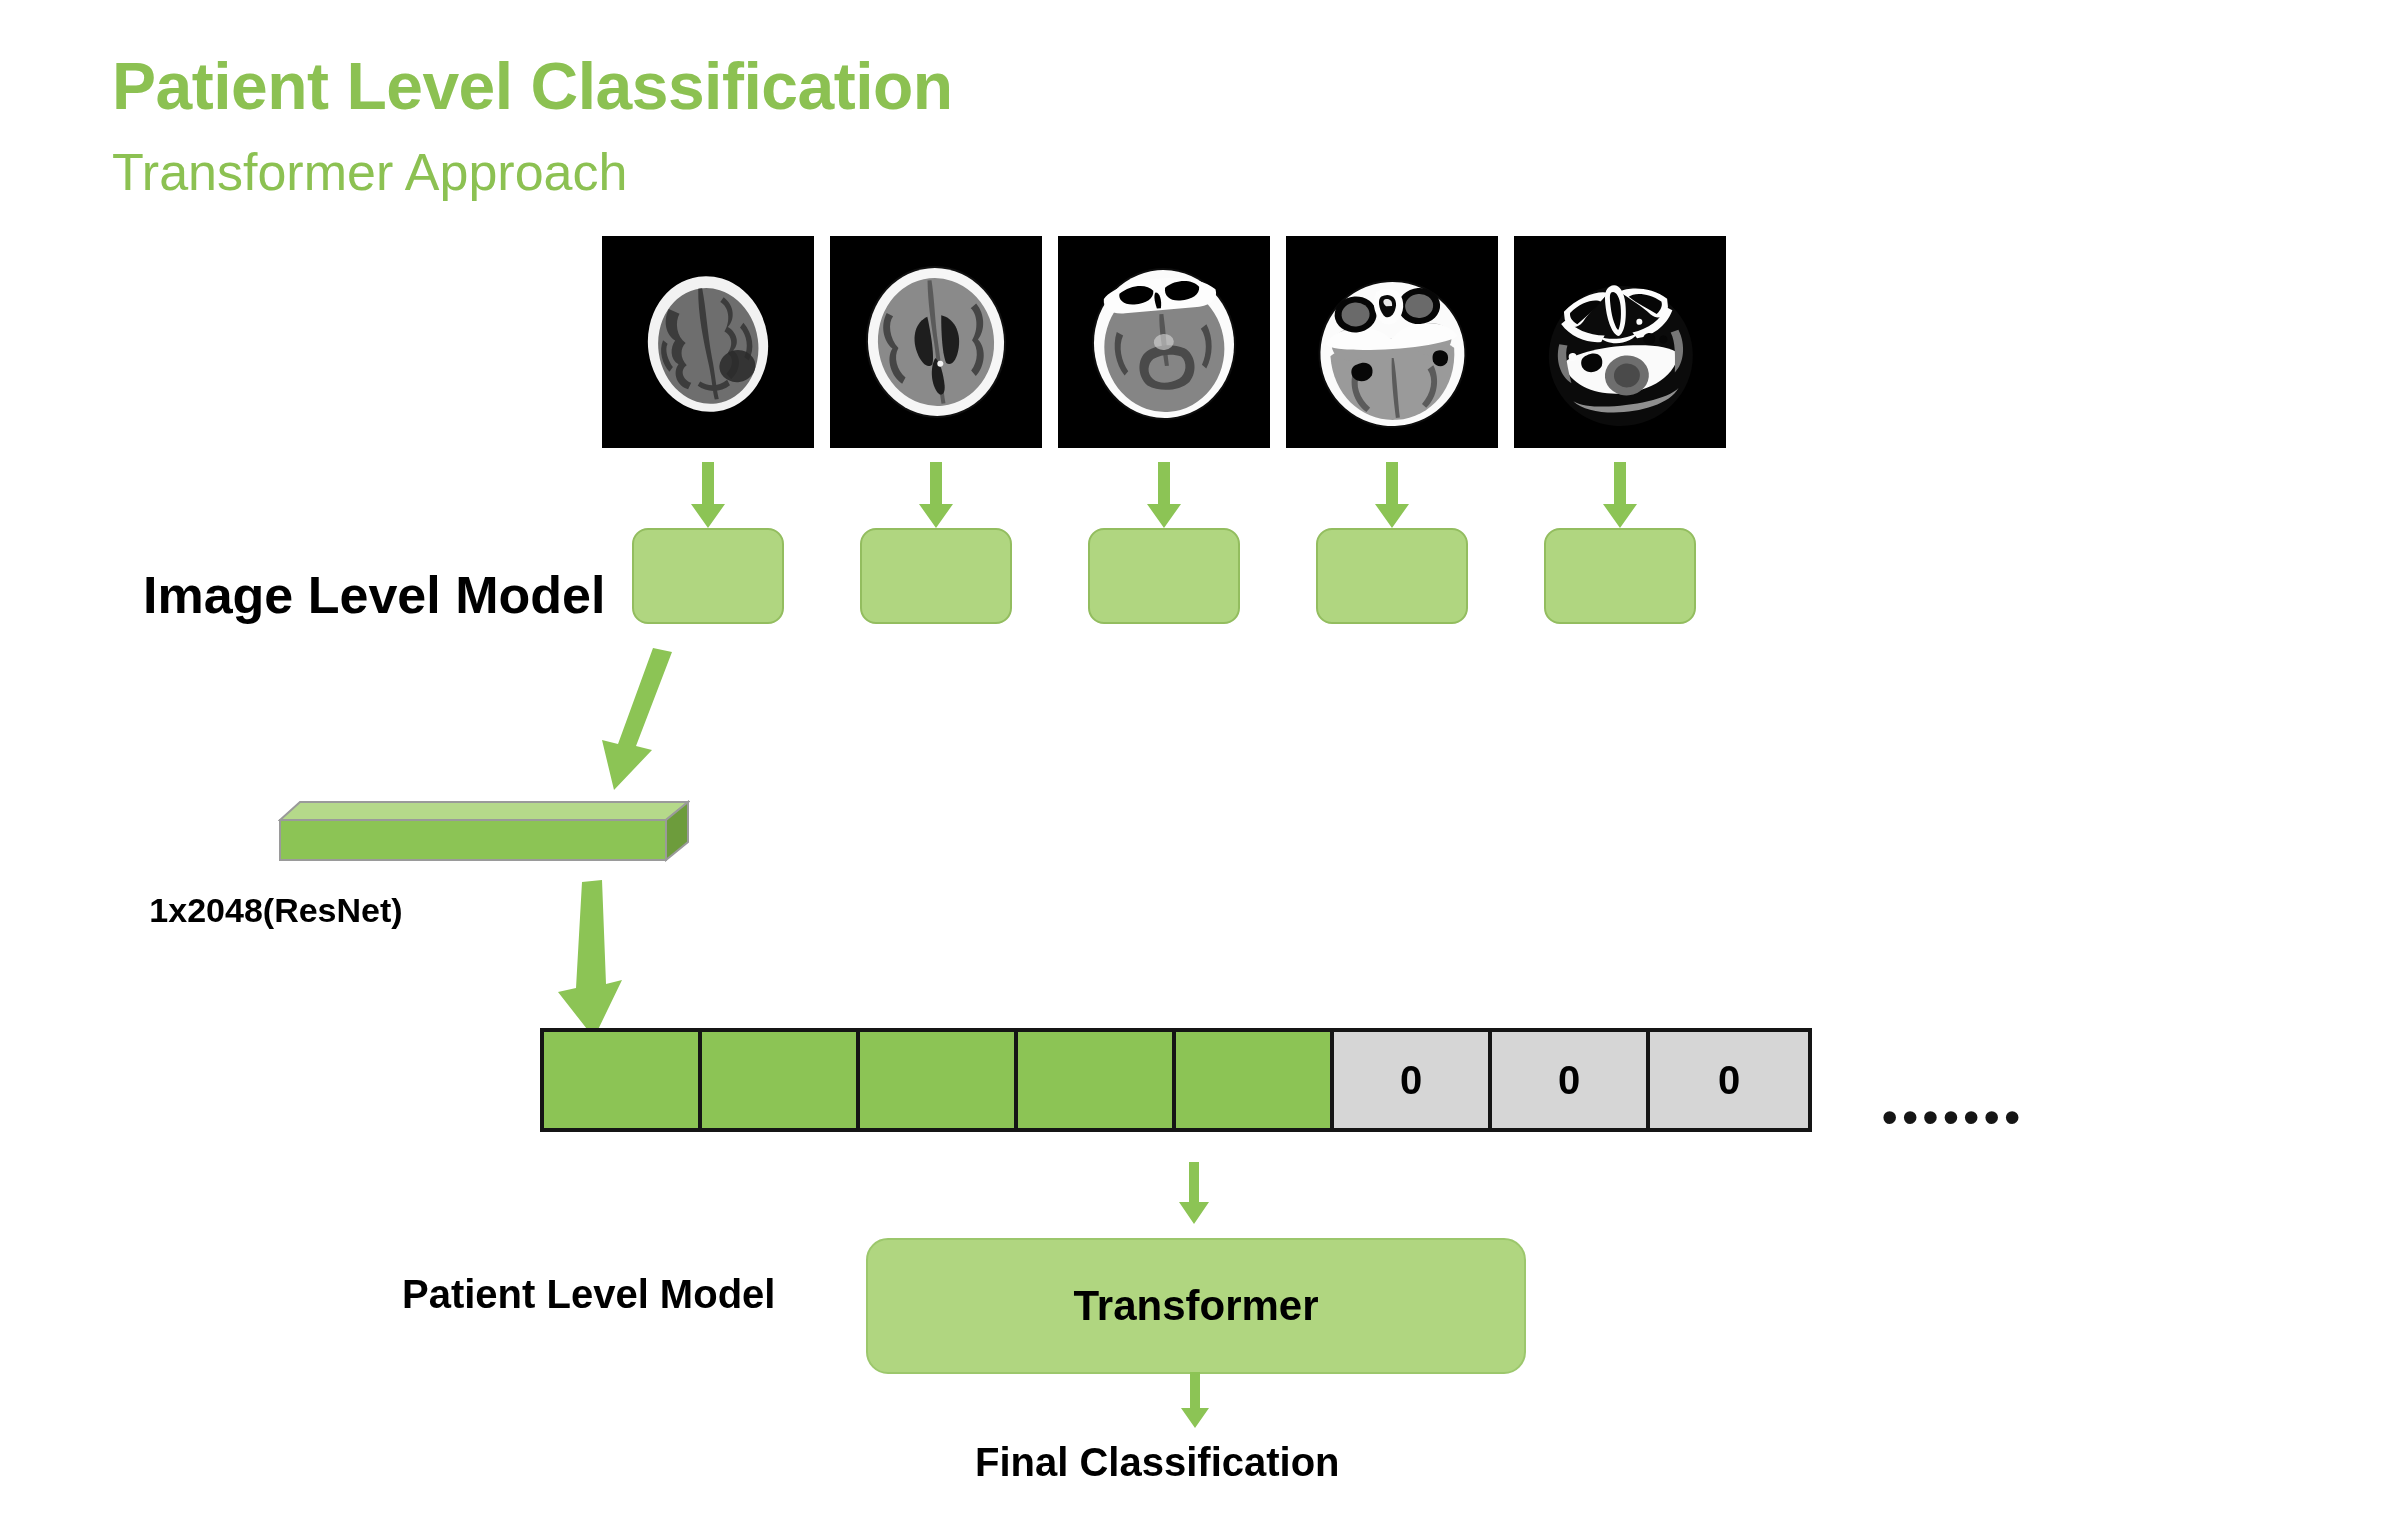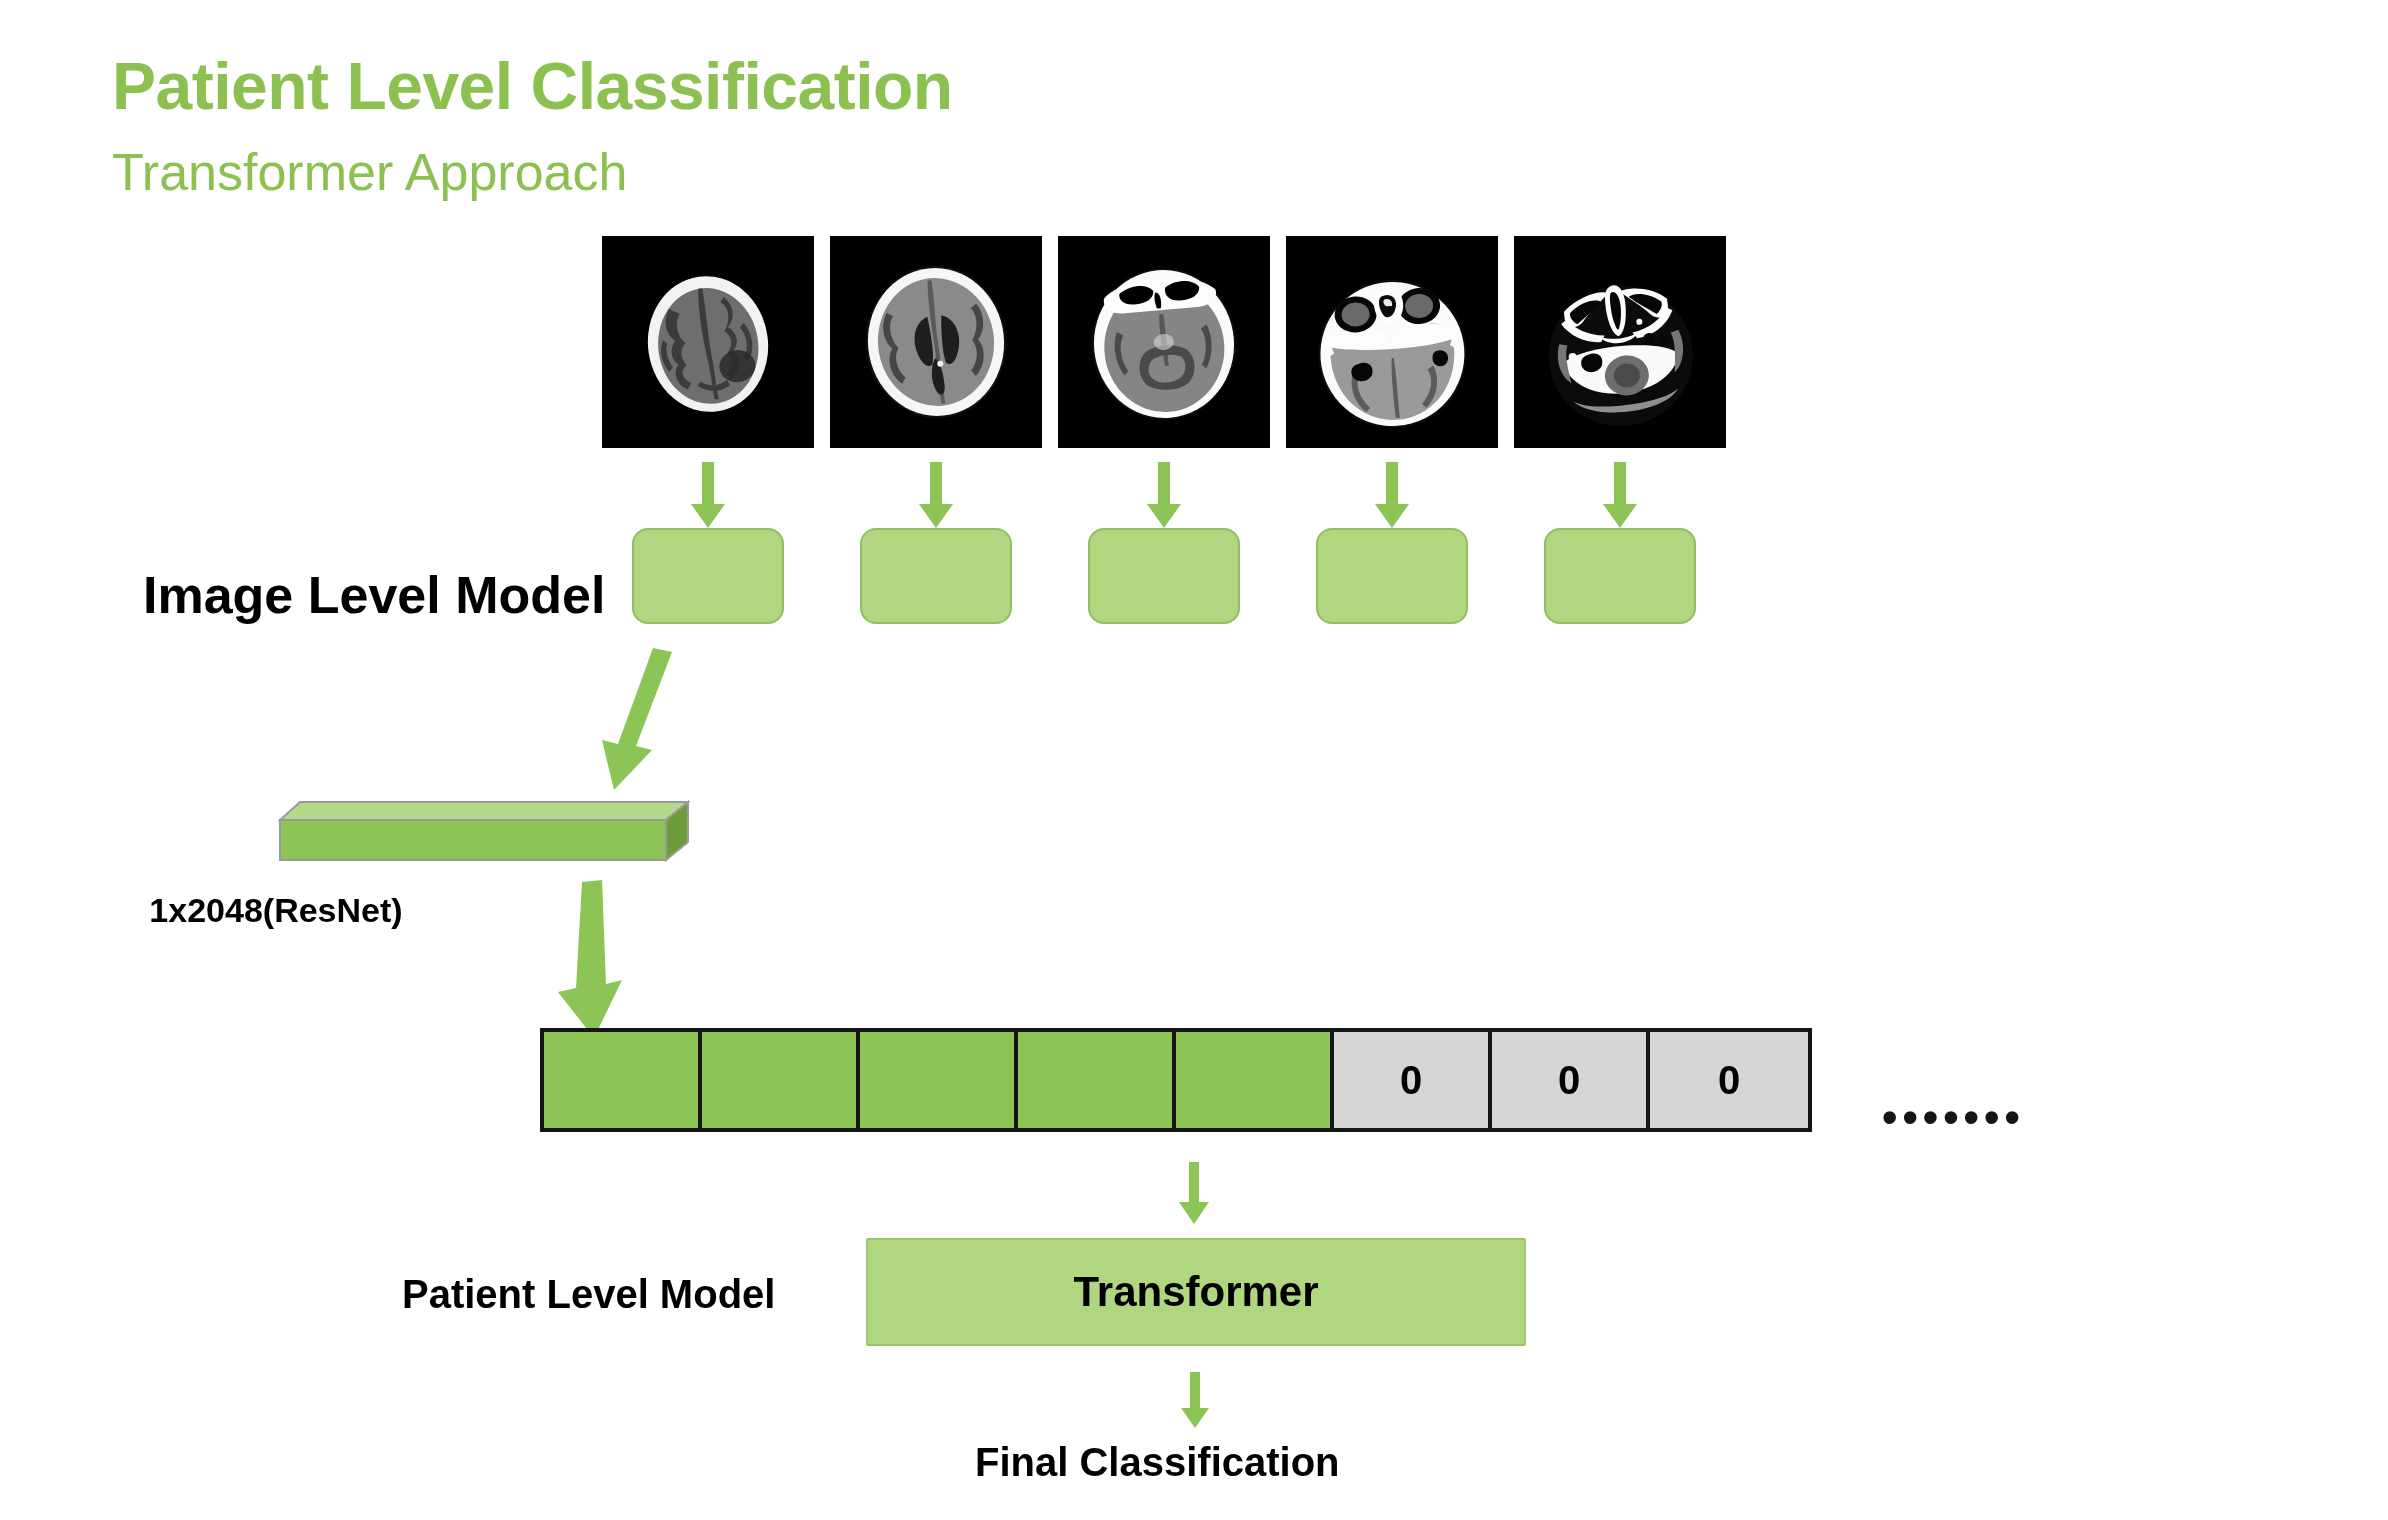--- a/index.html
+++ b/index.html
@@ -99,24 +99,24 @@
 
   #seq-ellipsis {
     position: absolute; left: 1882px; top: 1092px;
     font-size: 44px; font-weight: bold; color: #151515;
     letter-spacing: 5px; white-space: nowrap;
   }
 
   
   #transformer-box {
     position: absolute; left: 866px; top: 1238px;
-    width: 660px; height: 108px;
+    width: 660px; height: 136px;
     background: #b0d680;
     border: 2px solid #9cc76c;
-    border-radius: 2px;
+    border-radius: 22px;
     display: flex; align-items: center; justify-content: center;
     box-sizing: border-box;
   }
   #transformer-label { font-size: 42px; font-weight: bold; color: #000000; }
 </style>
 </head>
 <body>
 
 <div class="stage">
 

